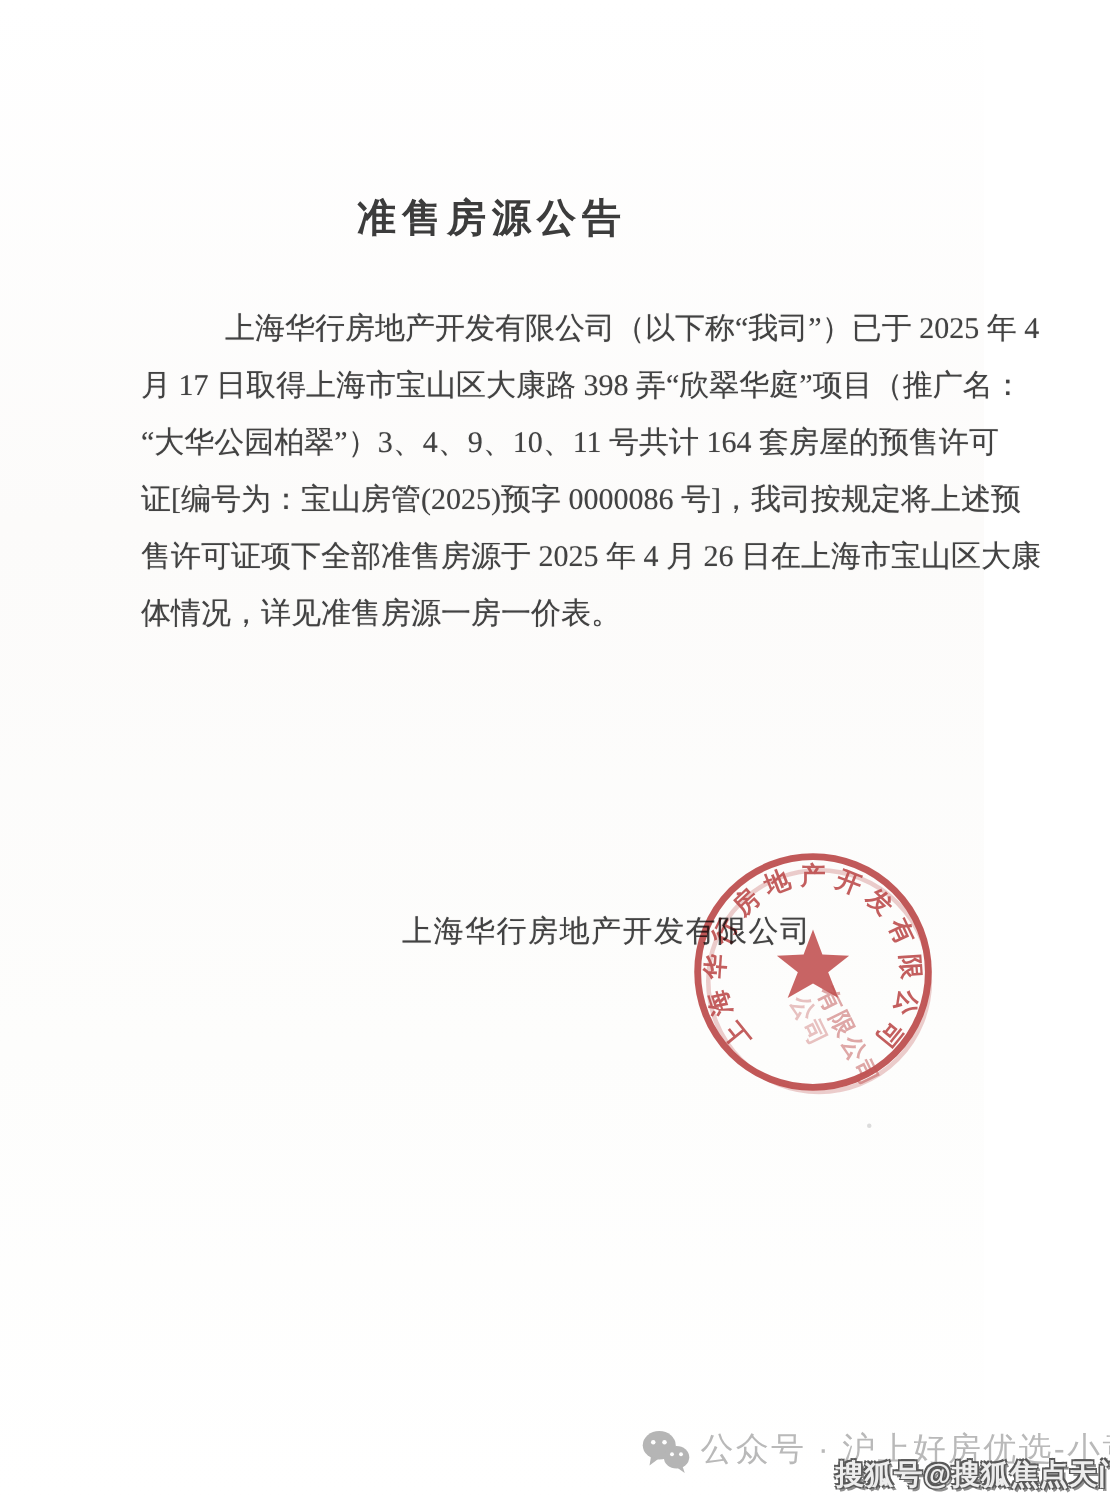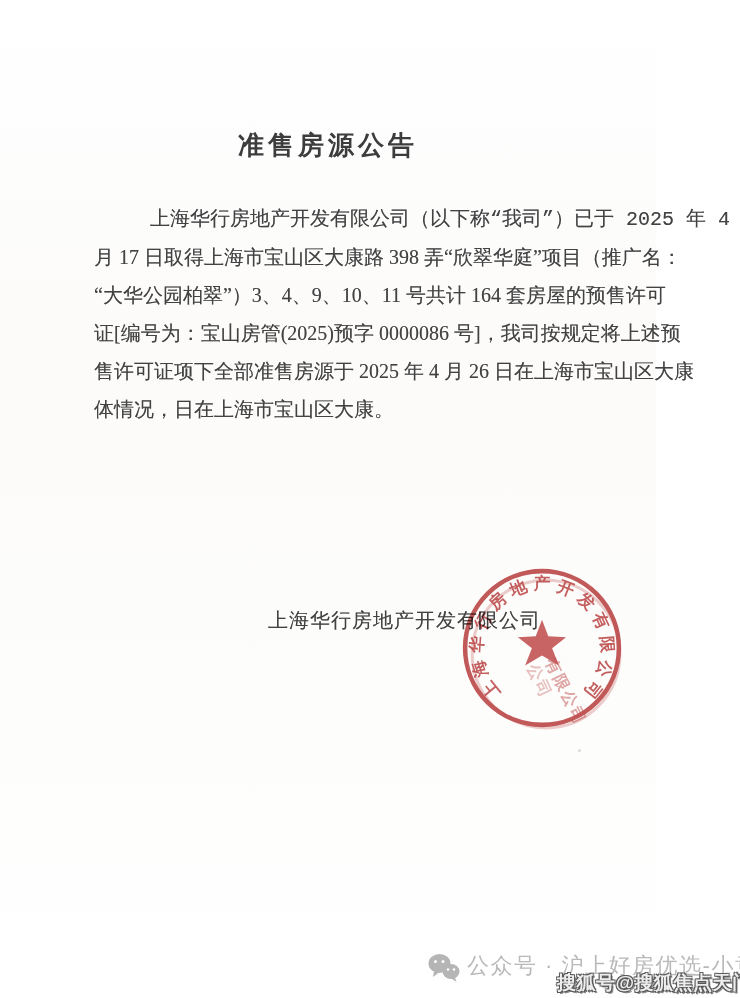--- a/index.html
+++ b/index.html
@@ -36,21 +36,21 @@
     color: #424242;
     text-shadow: 0 0 0.6px rgba(70,70,70,0.45);
   }
   .bline {
     line-height: 37.9px;
     text-align: justify;
     text-align-last: justify;
     white-space: nowrap;
     overflow: visible;
   }
-  .bline.indent { text-indent: 56px; font-family: Liberation Mono, monospace; }
+  .bline.indent { text-indent: 56px; }
   .bline.last { text-align: left; text-align-last: left; white-space: normal; }
   .sig-company {
     position: absolute;
     top: 607px;
     right: 115px;
     font-size: 20px;
     color: #424242;
     letter-spacing: 1px;
     text-shadow: 0 0 0.6px rgba(70,70,70,0.45);
   }
@@ -123,21 +123,21 @@
 <div class="page">
 
   <h1 class="title">准售房源公告</h1>
 
   <div class="body-block">
     <div class="bline indent">上海华行房地产开发有限公司（以下称“我司”）已于 2025 年 4</div>
     <div class="bline">月 17 日取得上海市宝山区大康路 398 弄“欣翠华庭”项目（推广名：</div>
     <div class="bline">“大华公园柏翠”）3、4、9、10、11 号共计 164 套房屋的预售许可</div>
     <div class="bline">证[编号为：宝山房管(2025)预字 0000086 号]，我司按规定将上述预</div>
     <div class="bline">售许可证项下全部准售房源于 2025 年 4 月 26 日在上海市宝山区大康</div>
-    <div class="bline last">体情况，日在上海市宝山区大康。</div>
+    <div class="bline last">体情况，详见准售房源一房一价表。</div>
   </div>
 
   <div class="sig-company">上海华行房地产开发有限公司</div>
 
   <svg id="seal-svg" class="seal" viewBox="0 0 170 170">
 
     <circle cx="89" cy="91" r="73" fill="none" stroke="#bb4242" stroke-width="3" opacity="0.28"></circle>
 
     <circle cx="85" cy="85" r="76" fill="none" stroke="#bb4242" stroke-width="4.5" opacity="0.95"></circle>
 

